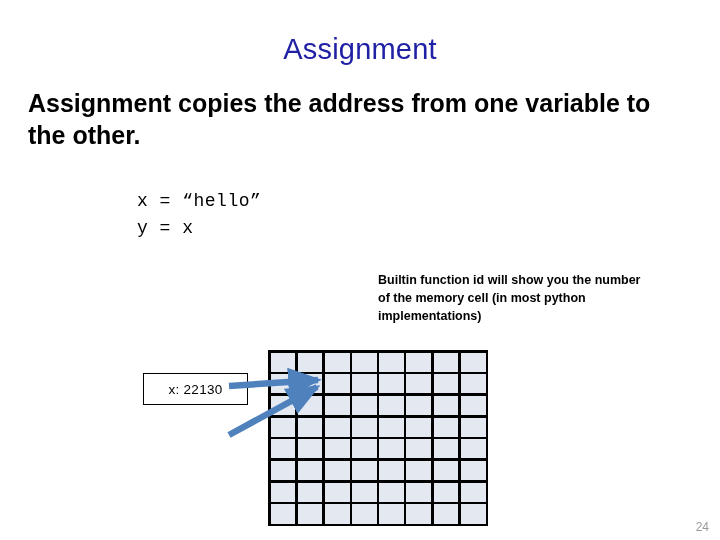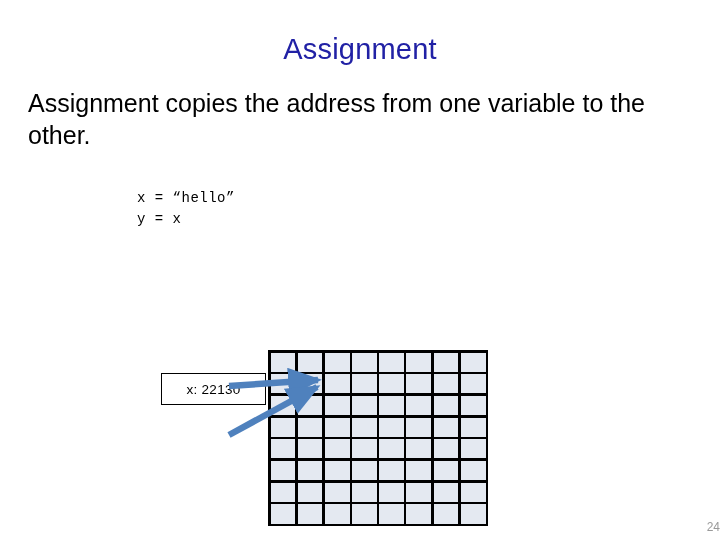--- a/index.html
+++ b/index.html
@@ -35,30 +35,30 @@
   }
 
   
   #body-text {
     position: absolute;
     left: 28px;
     top: 88px;
     width: 660px;
     font-family: "Liberation Sans", sans-serif;
     font-size: 25px;
-    font-weight: 400;
+    font-weight: 700;
     line-height: 1.26;
     color: #000000;
   }
 
   
   .code-block {
     position: absolute;
     font-family: "Liberation Mono", "DejaVu Sans Mono", monospace;
-    font-size: 14px;
+    font-size: 18px;
     line-height: 1.52;
     color: #000000;
     white-space: pre;
     letter-spacing: 0.5px;
   }
   #code-assign {
     left: 137px;
     top: 188px;
   }
   #code-print {
@@ -91,21 +91,20 @@
     display: flex;
     align-items: center;
     justify-content: center;
     letter-spacing: 0.3px;
   }
   #var-box-x {
     left: 143px;
     top: 373px;
     width: 105px;
     height: 32px;
-    margin-left: 18px;
   }
   #var-box-y {
     left: 143px;
     top: 418px;
     width: 85px;
     height: 32px;
   }
 
   
   #memory-grid {
@@ -154,40 +153,41 @@
     top: 0;
     width: 720px;
     height: 540px;
     pointer-events: none;
     z-index: 3;
   }
 
   
   #page-number {
     position: absolute;
-    right: 0;
+    right: 11px;
     bottom: 6px;
     font-family: "Liberation Sans", sans-serif;
     font-size: 12px;
     color: #9a9a9a;
   }
 </style>
 </head>
 <body>
 
 <div id="slide">
 
   <div id="slide-title">Assignment</div>
 
   <div id="body-text">Assignment copies the address from one variable to the other.</div>
 
   <div id="code-assign" class="code-block">x = “hello”
 y = x</div>
 
 
+  <div id="annotation-note">Builtin function id will show you the number of the memory cell (in most python implementations)</div>
 
   <div id="memory-grid" style="grid-template-columns: repeat(8, 1fr); grid-template-rows: repeat(8, 1fr);">
       <div class="grid-cell" style="background: rgb(228, 233, 241);"></div>
       <div class="grid-cell" style="background: rgb(228, 233, 241);"></div>
       <div class="grid-cell" style="background: rgb(228, 233, 241);"></div>
       <div class="grid-cell" style="background: rgb(228, 233, 241);"></div>
       <div class="grid-cell" style="background: rgb(228, 233, 241);"></div>
       <div class="grid-cell" style="background: rgb(228, 233, 241);"></div>
       <div class="grid-cell" style="background: rgb(228, 233, 241);"></div>
       <div class="grid-cell" style="background: rgb(228, 233, 241);"></div>

